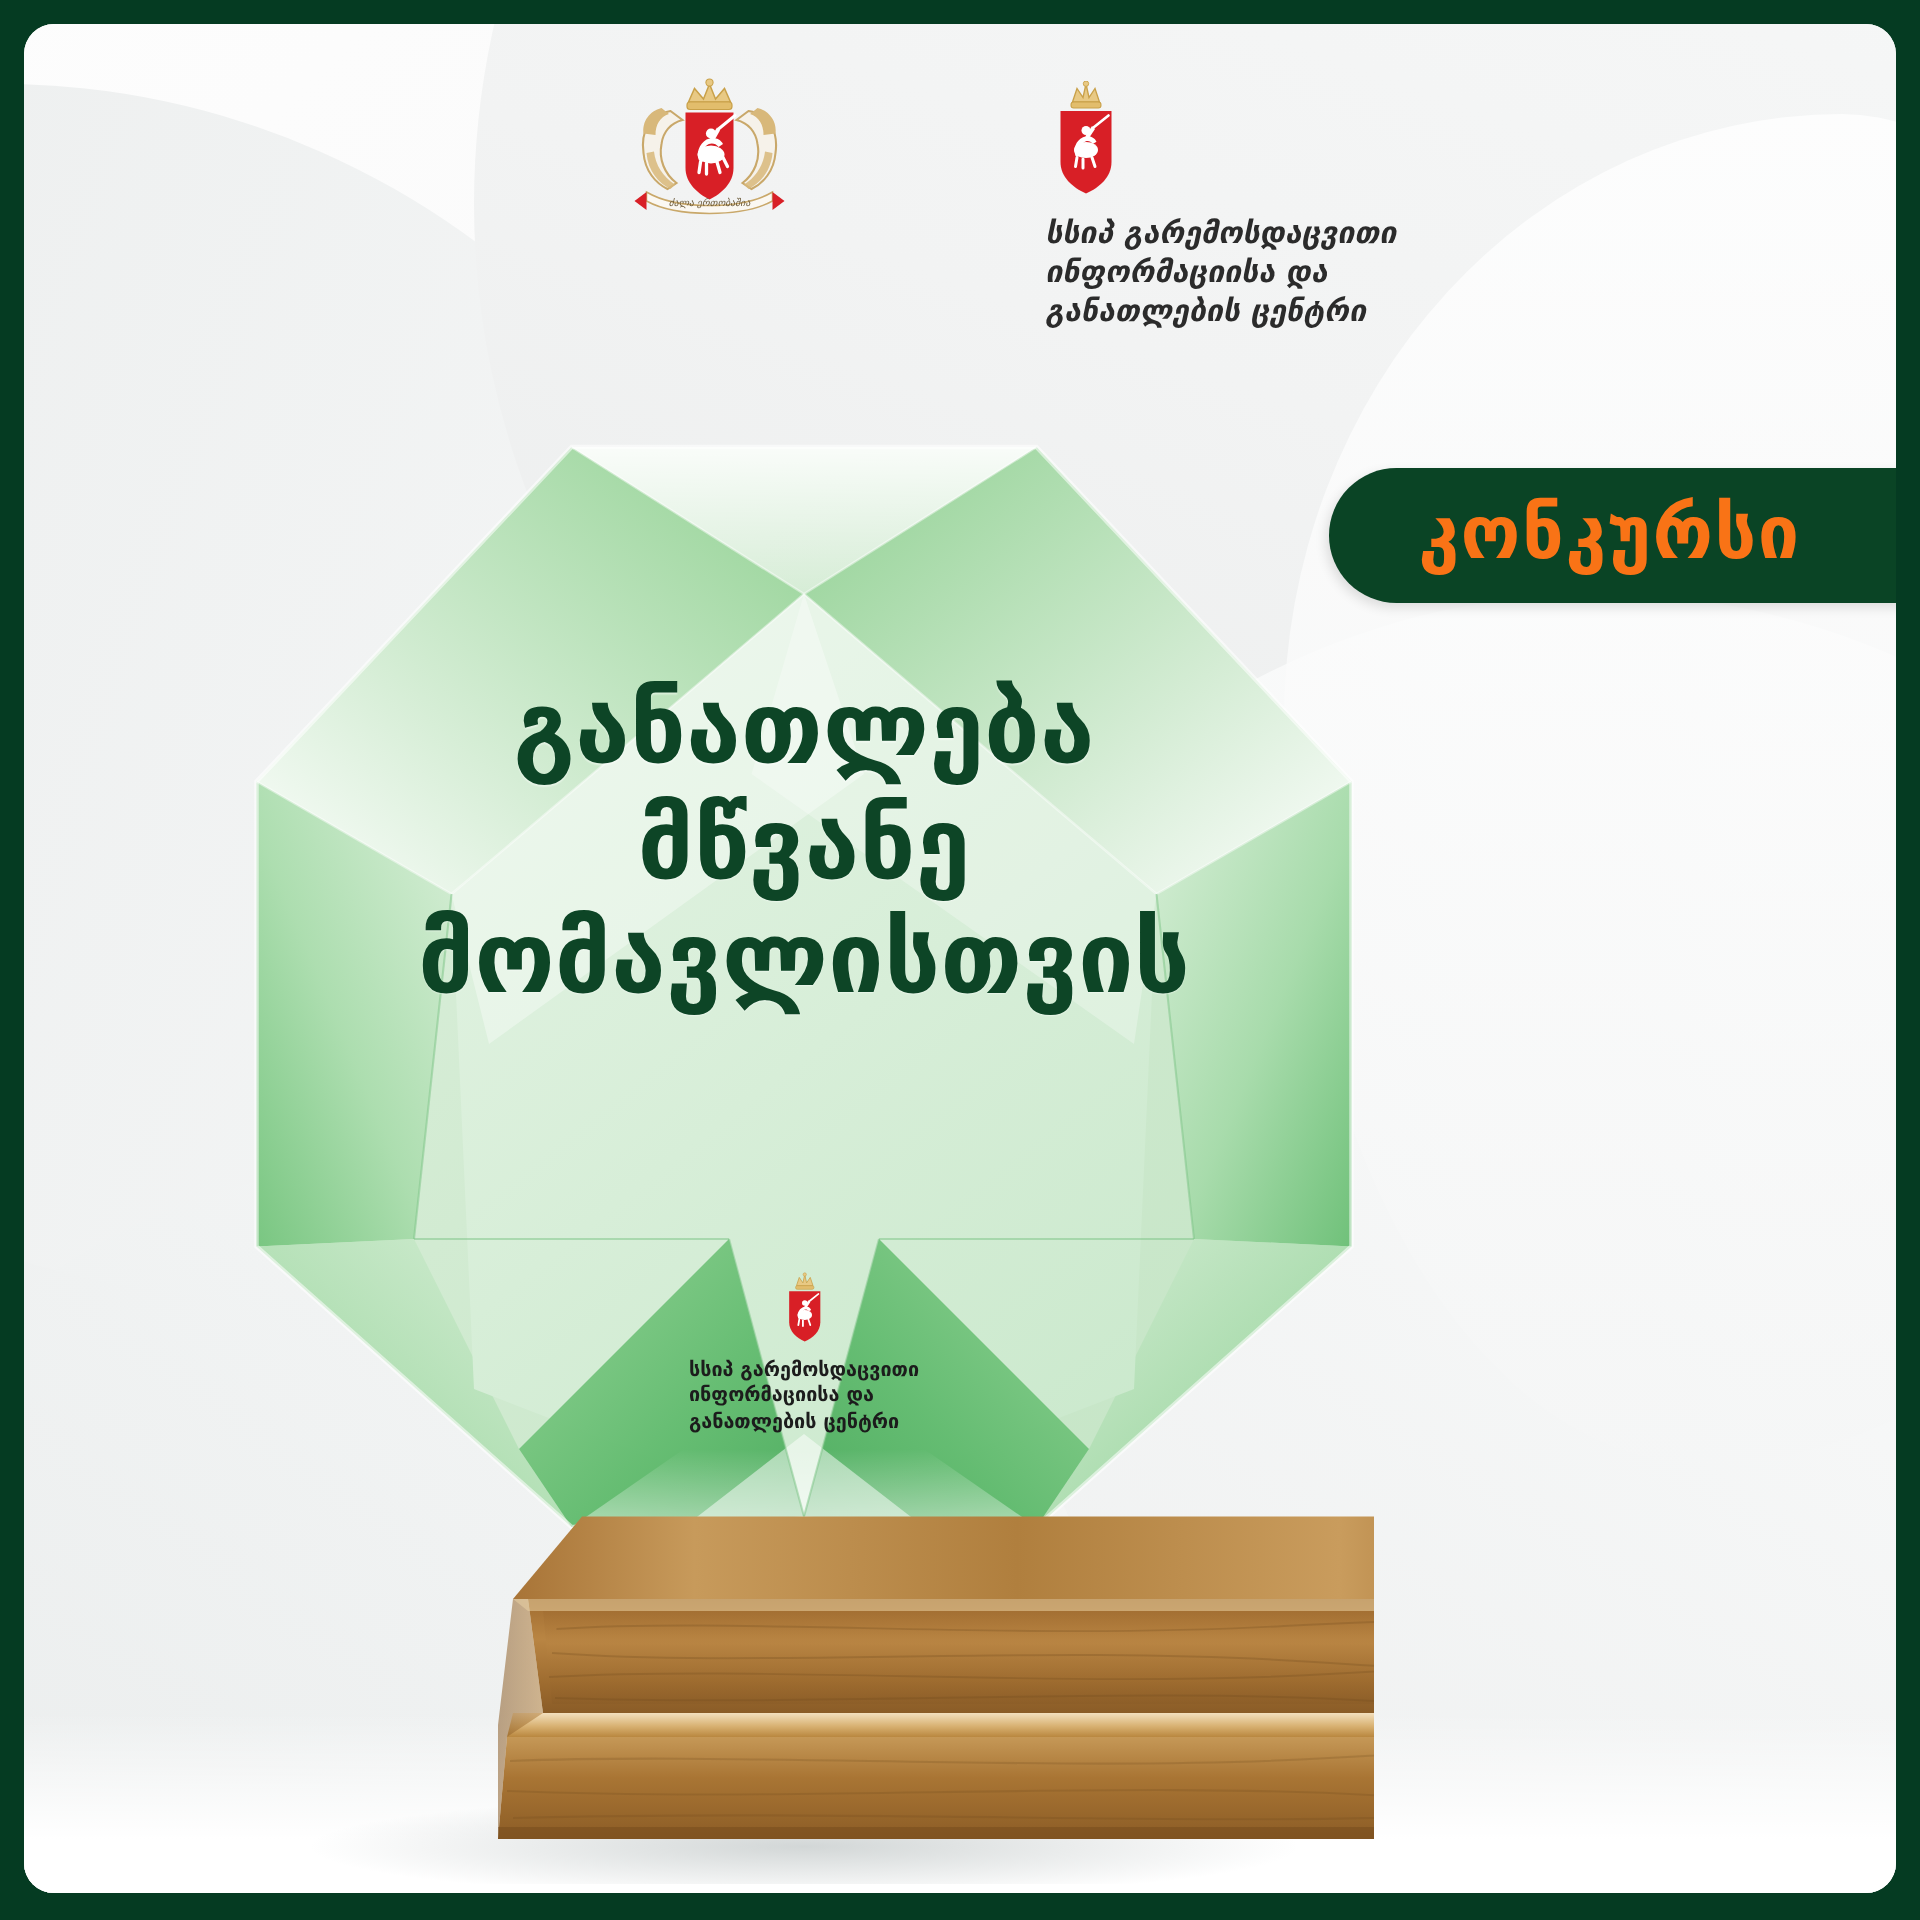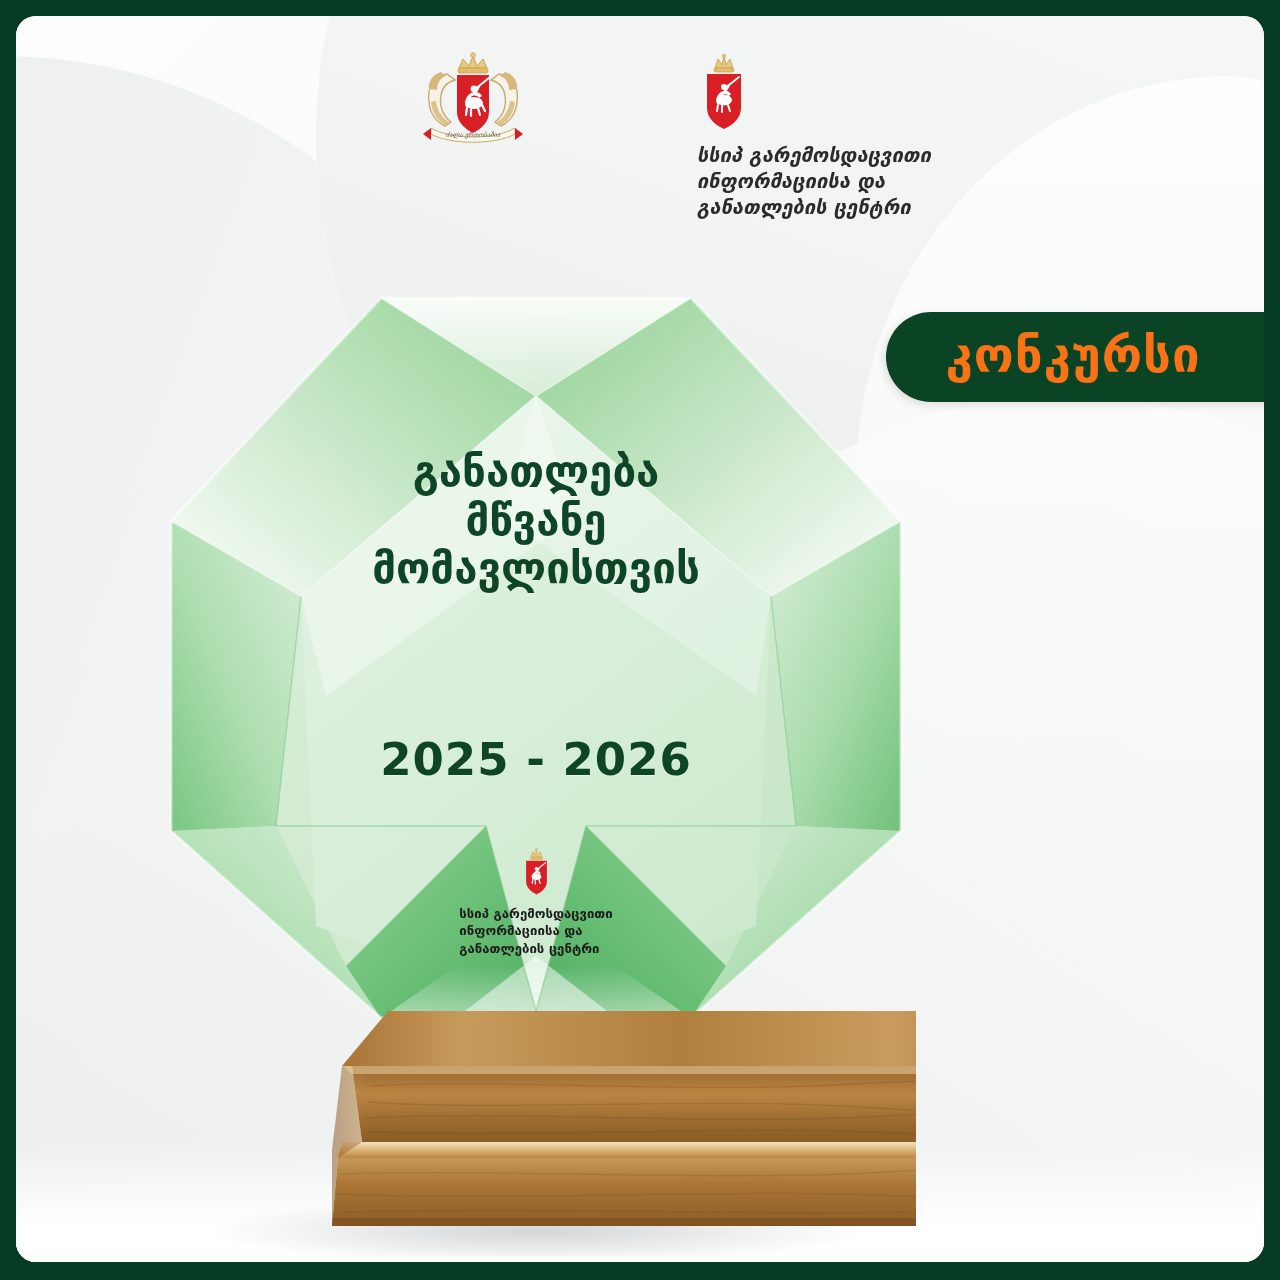--- a/index.html
+++ b/index.html
@@ -153,21 +153,21 @@
   }
   #trophy svg { display: block; }
   #headline {
     position: absolute;
     left: 0;
     top: 182px;
     width: 760px;
     color: #0d4526;
     font-family: "DejaVu Sans", sans-serif;
     font-weight: bold;
-    font-size: 42px;
+    font-size: 66px;
     line-height: 1.16;
     letter-spacing: 0px;
     text-align: center;
     white-space: pre-line;
     text-shadow: 0 1px 1px rgba(255,255,255,.45);
   }
   #years {
     position: absolute;
     left: 0;
     top: 467px;
@@ -442,21 +442,20 @@
 
           <polygon points="186,800 858,800 848,808 196,808" fill="#e8cfa2" opacity=".55"></polygon>
 
           <polygon points="176,952 868,952 868,960 176,960" fill="#74491b" opacity=".5"></polygon>
         </g>
       </svg>
 
       <div id="headline">განათლება
 მწვანე
 მომავლისთვის</div>
-      <div id="years">2025 - 2026</div>
 
       <div id="inner-logo">
         <span>
           <svg width="33" height="50" viewBox="0 0 54 80" aria-hidden="true">
             <path d="M18 14 L21 5 L25 11 L27 2 L29 11 L33 5 L36 14 Z" fill="#e8c984" stroke="#c9a14a" stroke-width=".9"></path>
             <rect x="17" y="14" width="20" height="4" rx="1.8" fill="#e2bd6c" stroke="#c9a14a" stroke-width=".7"></rect>
             <circle cx="27" cy="1.8" r="1.8" fill="#e8c984" stroke="#c9a14a" stroke-width=".6"></circle>
             <path d="M10 20 H44 V54 C44 64 36 71 27 75 C18 71 10 64 10 54 Z" fill="#d81f26"></path>
             <ellipse cx="27" cy="46" rx="8" ry="5.4" fill="#ffffff"></ellipse>
             <path d="M20 50 C18.5 45 20 40 25 37.5 C28.5 36 32.5 37 34 40.5 L31.5 42 C30 39.5 27 39.5 25.5 41 C23 43.5 22 47 23.5 50.5 Z" fill="#ffffff"></path>

